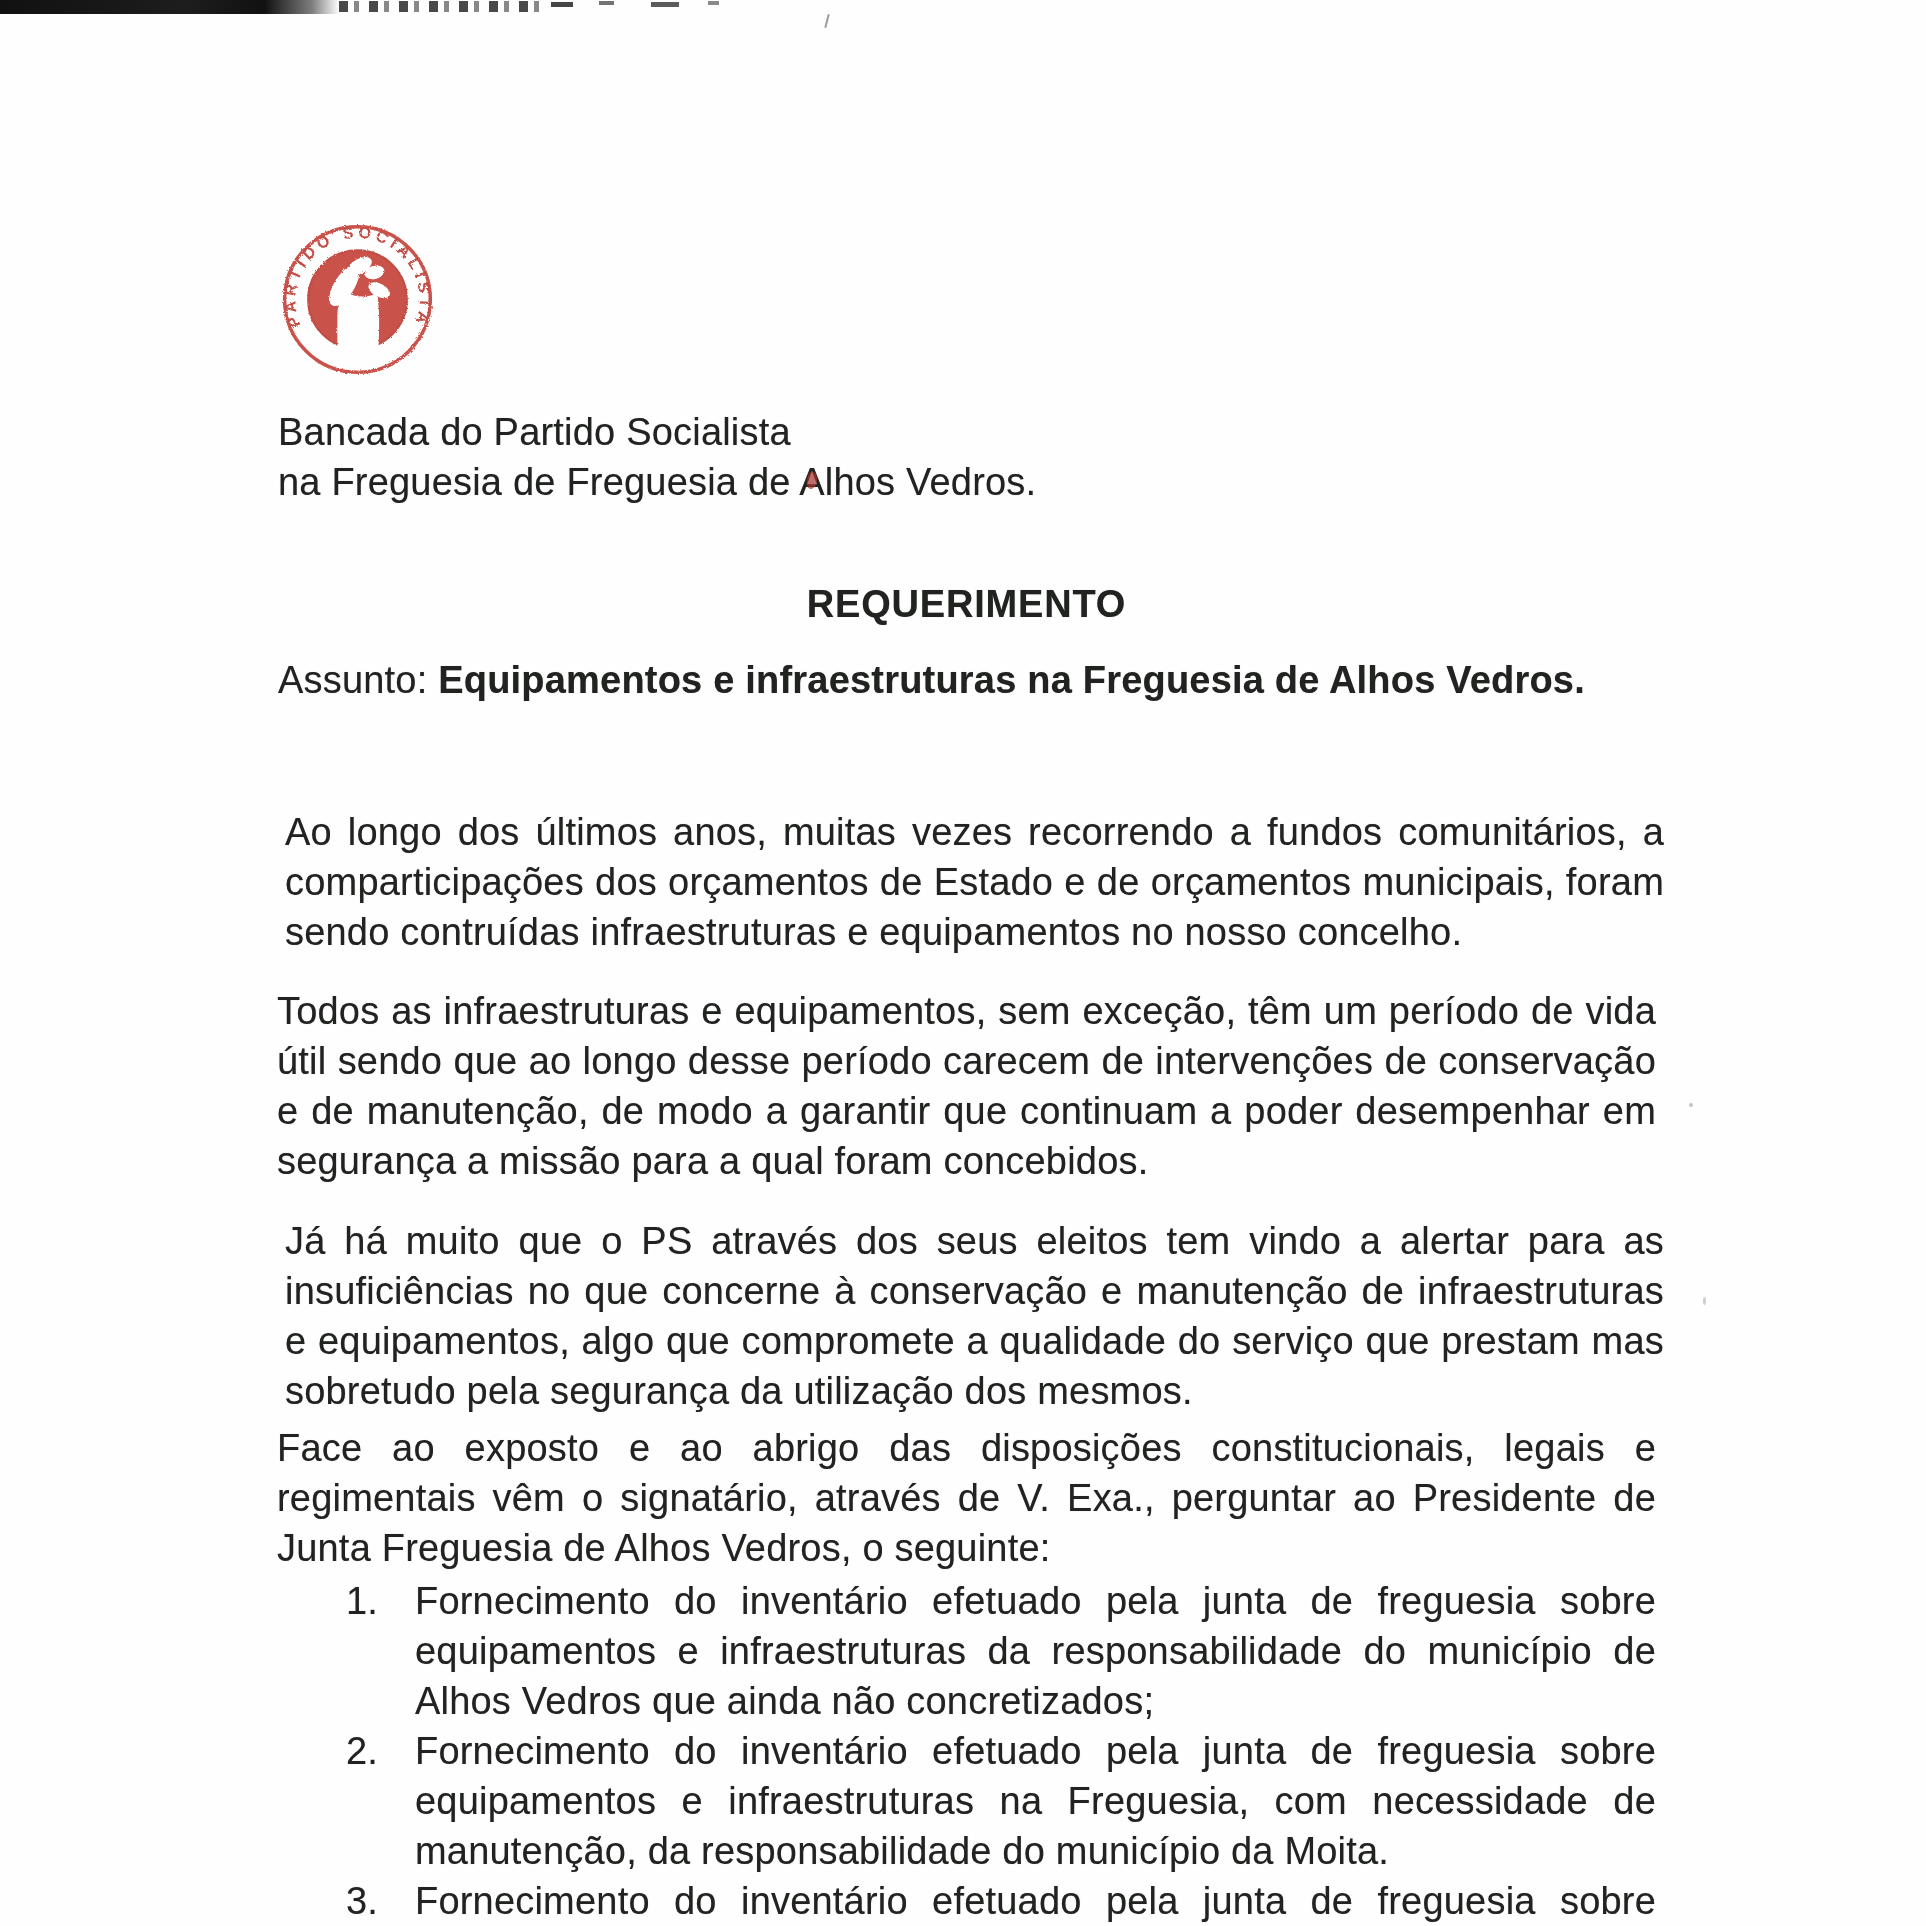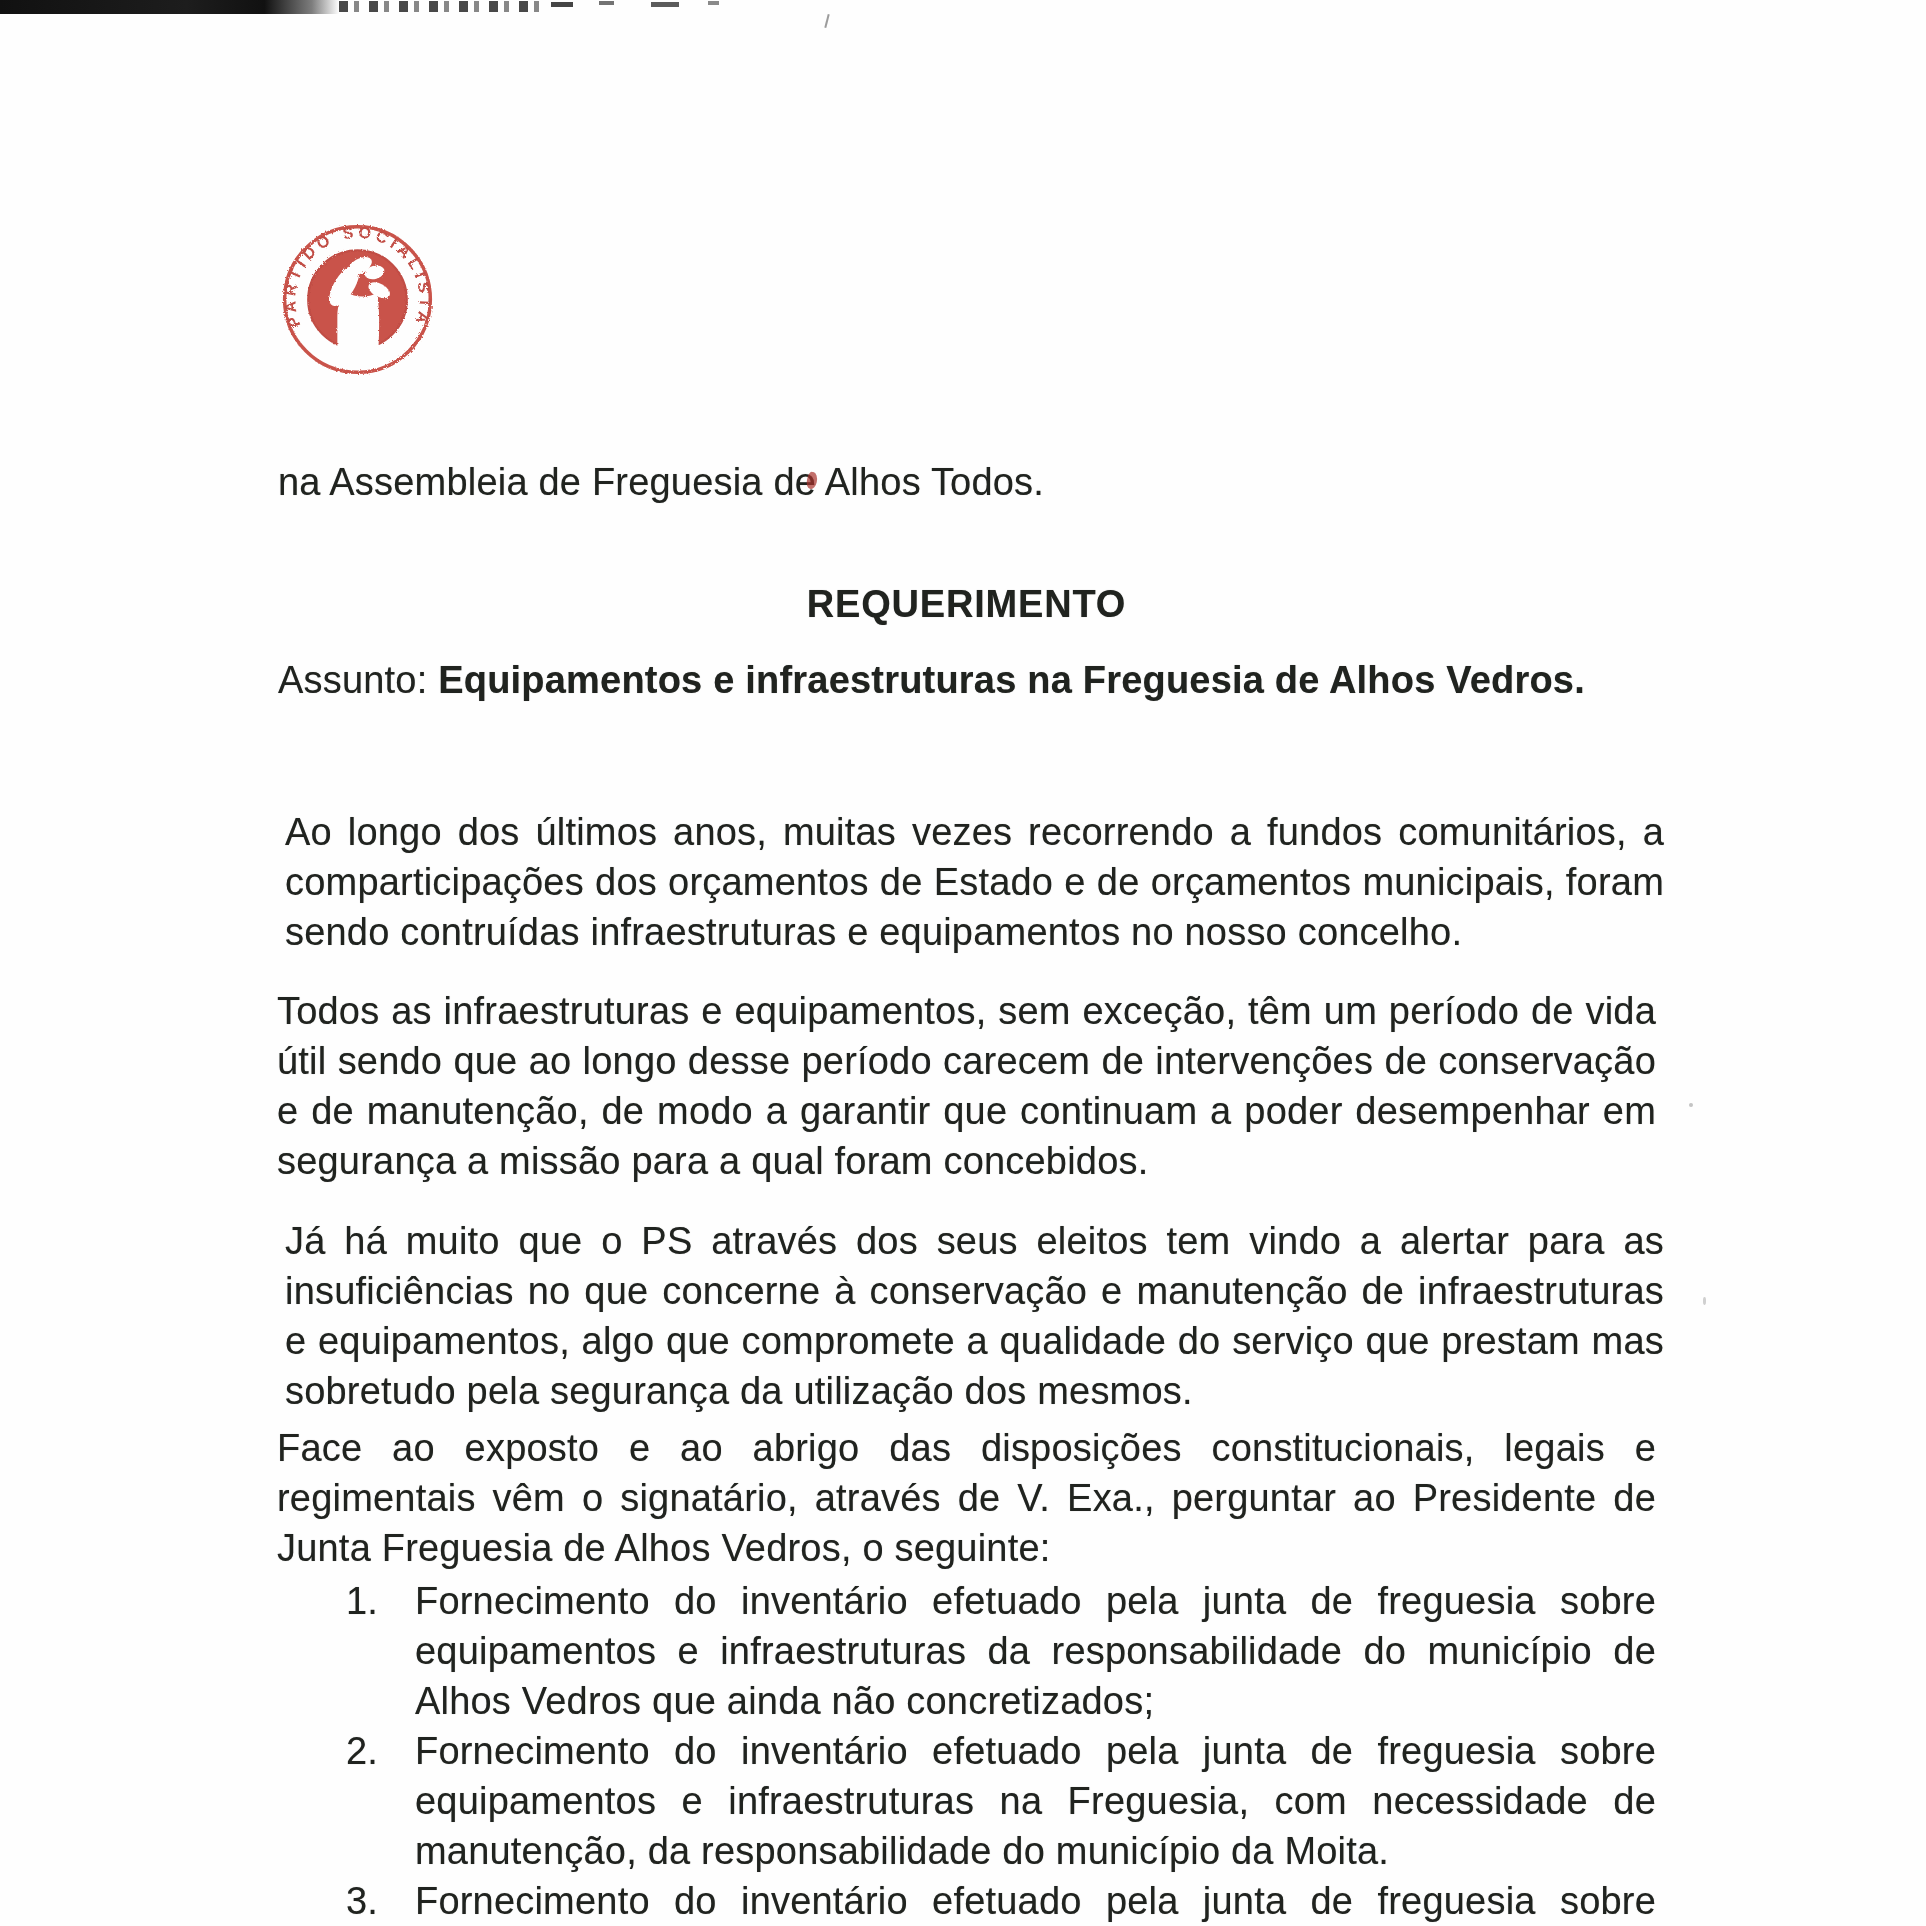--- a/index.html
+++ b/index.html
@@ -56,21 +56,22 @@
       <g fill="#ffffff">
         <ellipse cx="83" cy="82" rx="30" ry="13" transform="rotate(-58 83 82)"></ellipse>
         <ellipse cx="103" cy="57" rx="17" ry="9.5" transform="rotate(-30 103 57)"></ellipse>
         <ellipse cx="122" cy="65" rx="13" ry="8.5" transform="rotate(-16 122 65)"></ellipse>
         <ellipse cx="128" cy="88" rx="15" ry="8.5" transform="rotate(28 128 88)"></ellipse>
         <path d="M74,168 L74,122 C74,106 79,96 86,90 C96,98 114,98 124,92 C128,102 129,122 127,168 Z"></path>
       </g>
     </g>
   </svg>
 
-  <div class="abs txt orgline" style="left:278px;top:457px;">na Assembleia de Freguesia de Alhos Todos.</div>
+  <div class="abs txt orgline" style="left:278px;top:407px;">Bancada do Partido Socialista</div>
+  <div class="abs txt orgline" style="left:278px;top:457px;">na Freguesia de Freguesia de Alhos Vedros.</div>
 
   <div class="abs" style="left:807px;top:472px;width:10px;height:17px;background:#a8322c;opacity:.7;border-radius:40% 60% 50% 50%;transform:rotate(12deg);"></div>
 
   <div class="abs txt col doc-title" style="top:579px;">REQUERIMENTO</div>
 
   <div class="abs txt orgline" style="left:278px;top:655px;">
     <span>Assunto:</span>
     <span class="bold">Equipamentos e infraestruturas na Freguesia de Alhos Vedros.</span>
   </div>
 

